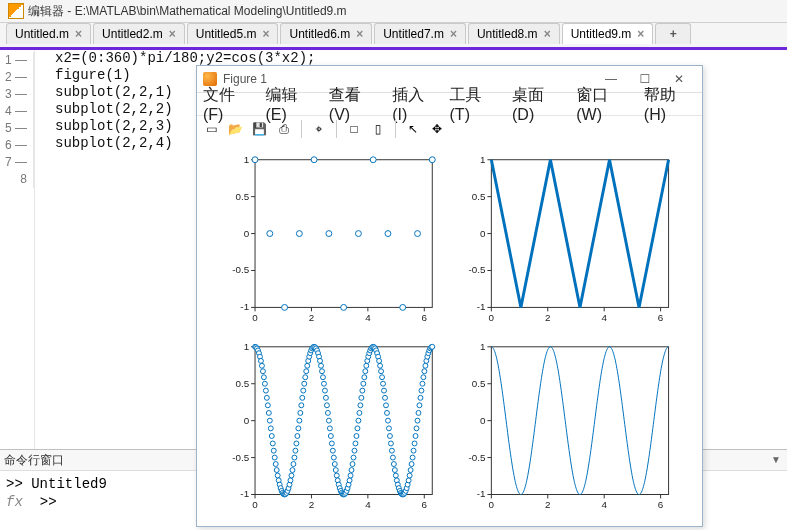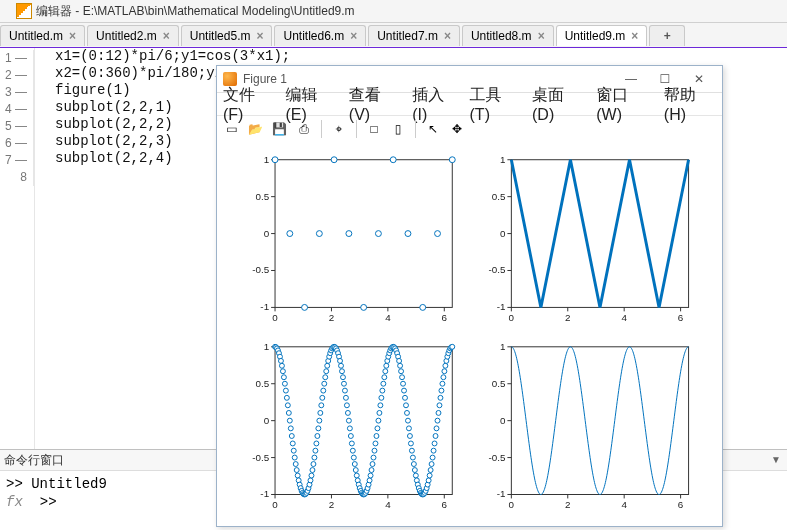--- a/index.html
+++ b/index.html
@@ -1,37 +1,37 @@
 <!DOCTYPE html>
 <html><head>
 <meta charset="utf-8">
 <style>
 html,body{margin:0;padding:0;font-family:"Microsoft YaHei",Arial,sans-serif;font-size:12px;color:#000;background:#f0f0f0;width:787px;height:530px;overflow:hidden}
 .app{display:flex;flex-direction:column;height:100%;background:#fff}
-.titlebar{display:flex;align-items:center;height:22px;background:#f5f5f5;border-bottom:1px solid #d0d0d0;padding:0 16px}
+.titlebar{display:flex;align-items:center;height:22px;background:#f5f5f5;border-bottom:1px solid #d0d0d0;padding:0 8px}
 .titlebar .tb-icon{width:14px;height:14px;margin-right:4px;display:inline-block;background:linear-gradient(135deg,#f90 50%,#fff 50%);border:1px solid #c80}
 .titlebar-title{font-size:12px;color:#333}
-.tabbar{display:flex;align-items:center;height:24px;background:#f5f5f5;border-bottom:1px solid #6d28d9;padding-left:0}
+.tabbar{display:flex;height:24px;background:#f5f5f5;border-bottom:3px solid #6d28d9;padding-left:6px}
 .tab{display:flex;align-items:center;height:20px;padding:0 8px;margin-right:2px;border:1px solid #c9c9c9;border-bottom:none;background:#eee;border-radius:3px 3px 0 0;cursor:pointer}
 .tab.active{background:#fff}
 .tab .tab-x{margin-left:6px;color:#888;font-weight:bold}
 .tab.addtab{width:18px;justify-content:center;font-weight:bold;color:#555}
 .main{display:flex;flex:1;min-height:0}
 .gutter{width:34px;border-right:1px solid #e6e6e6;background:#fff;padding-top:2px}
 .grow{border-right:1px solid #e6e6e6;text-align:right;padding:0 6px 0 0;color:#777;height:17px;line-height:17px;white-space:nowrap}
 .code{flex:1;position:relative;background:#fff}
 .codeline{height:17px;line-height:17px;padding-left:20px;font-family:"SimSun","Courier New",monospace;font-size:14px;color:#111;white-space:pre}
 .cmdwin{border-top:1px solid #c0c0c0;background:#fff;height:80px;display:flex;flex-direction:column}
 .cmdhdr{height:20px;line-height:20px;font-size:12px;color:#333;padding-left:4px;border-bottom:1px solid #ddd;background:#f7f7f7;display:flex;align-items:center}
 .cmdhdr .chev{margin-left:auto;margin-right:6px;color:#666;font-size:10px}
 .cmdbody{flex:1;padding:4px 6px;font-family:"SimSun","Courier New",monospace;font-size:14px}
 .cmdbody .prompt-row{display:flex;align-items:center;height:18px}
 .fx{color:#888;font-style:italic;margin-right:17px}
 
-.figwin{position:absolute;left:216px;top:65px;width:505px;height:460px;background:#fff;border:1px solid #9cb2c9;box-shadow:2px 2px 6px rgba(0,0,0,0.15)}
+.figwin{position:absolute;left:196px;top:65px;width:505px;height:460px;background:#fff;border:1px solid #9cb2c9;box-shadow:2px 2px 6px rgba(0,0,0,0.15)}
 .fig-tb{height:26px;display:flex;align-items:center;background:#fff;border-bottom:1px solid #e0e0e0;padding:0 6px}
 .fig-tb .mlogo{width:14px;height:14px;margin-right:6px;border-radius:2px;background:radial-gradient(circle at 30% 30%,#ffb84d,#e06a00)}
 .fig-tb .fig-title{color:#555}
 .fig-tb .winbtns{margin-left:auto;display:flex}
 .fig-tb .wb{width:34px;height:20px;display:flex;align-items:center;justify-content:center;color:#555}
 .fig-menu{height:22px;display:flex;align-items:center;padding:0 6px;border-bottom:1px solid #e5e5e5;gap:12px;font-size:16px}
 .fig-menu span{color:#222}
 .fig-tool{height:26px;display:flex;align-items:center;padding:0 4px;border-bottom:1px solid #e5e5e5;gap:2px}
 .tbtn{width:20px;height:20px;border:1px solid transparent;display:flex;align-items:center;justify-content:center}
 .tsep{width:1px;height:18px;background:#ccc;margin:0 4px}
@@ -92,21 +92,20 @@
         <div class="grow">1 —</div>
         <div class="grow">2 —</div>
         <div class="grow">3 —</div>
         <div class="grow">4 —</div>
         <div class="grow">5 —</div>
         <div class="grow">6 —</div>
         <div class="grow">7 —</div>
         <div class="grow">8</div>
       </div>
     <div class="code" id="code">
-        <div class="codeline">x1=(0:12)*pi/6;y1=cos(3*x1);</div>
         <div class="codeline">x2=(0:360)*pi/180;y2=cos(3*x2);</div>
         <div class="codeline">figure(1)</div>
         <div class="codeline">subplot(2,2,1)</div>
         <div class="codeline">subplot(2,2,2)</div>
         <div class="codeline">subplot(2,2,3)</div>
         <div class="codeline">subplot(2,2,4)</div>
       </div>
   </div>
 
   <div class="cmdwin">

